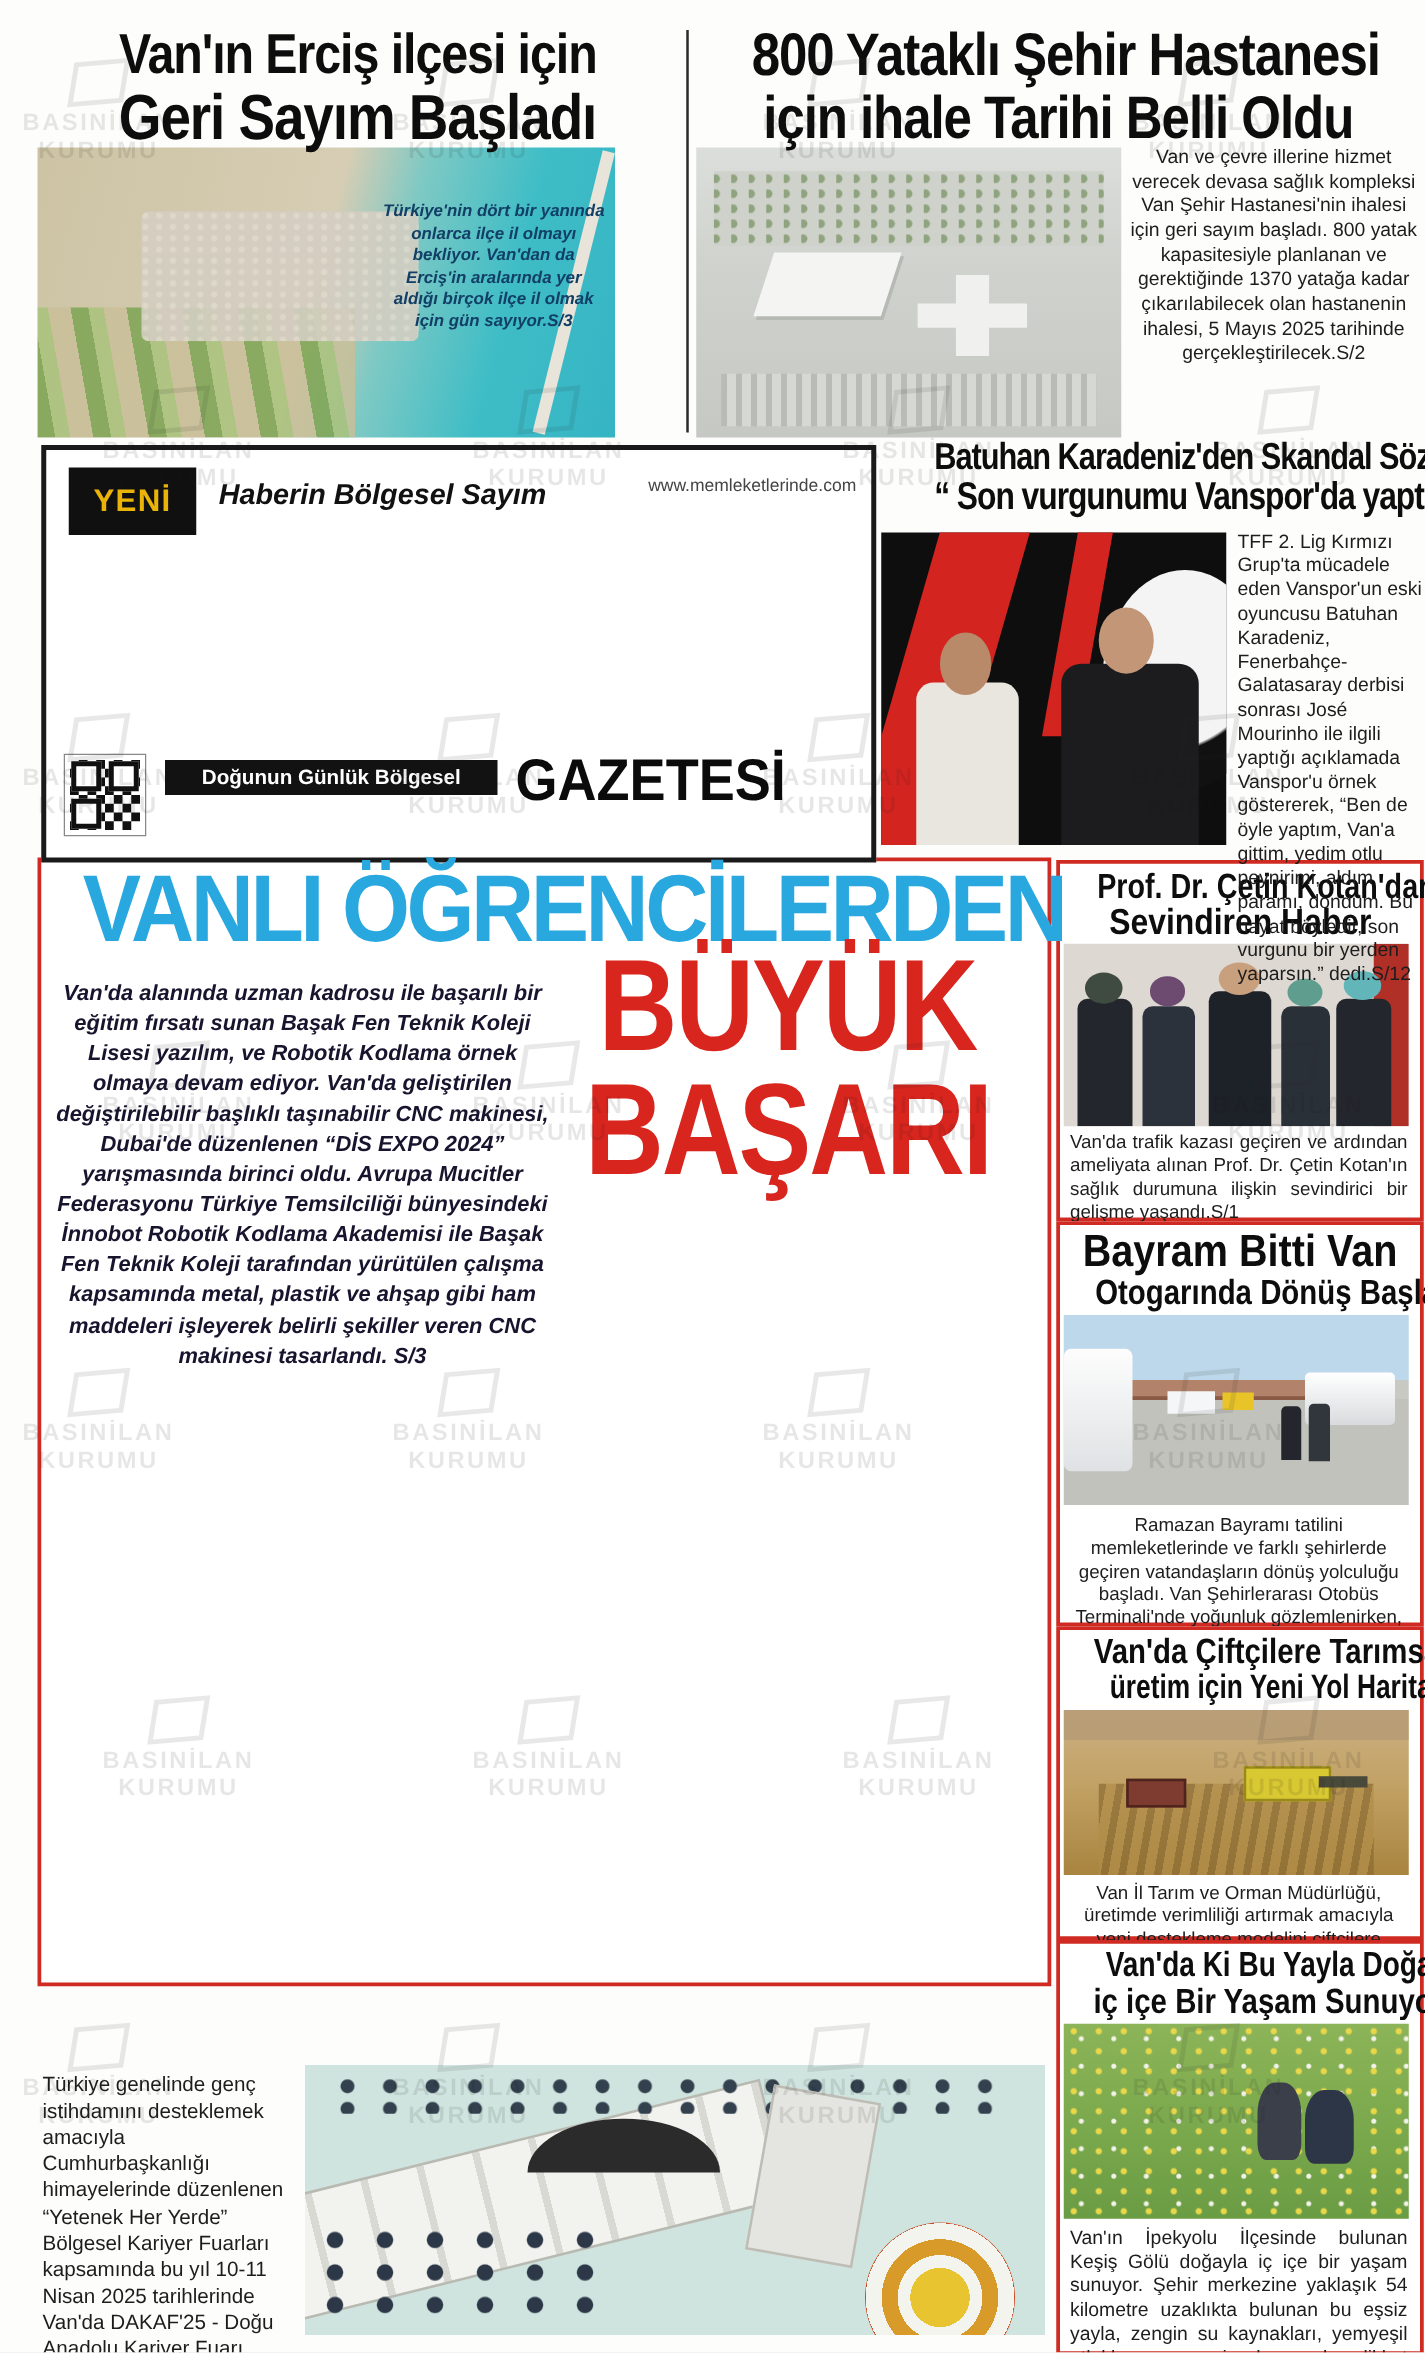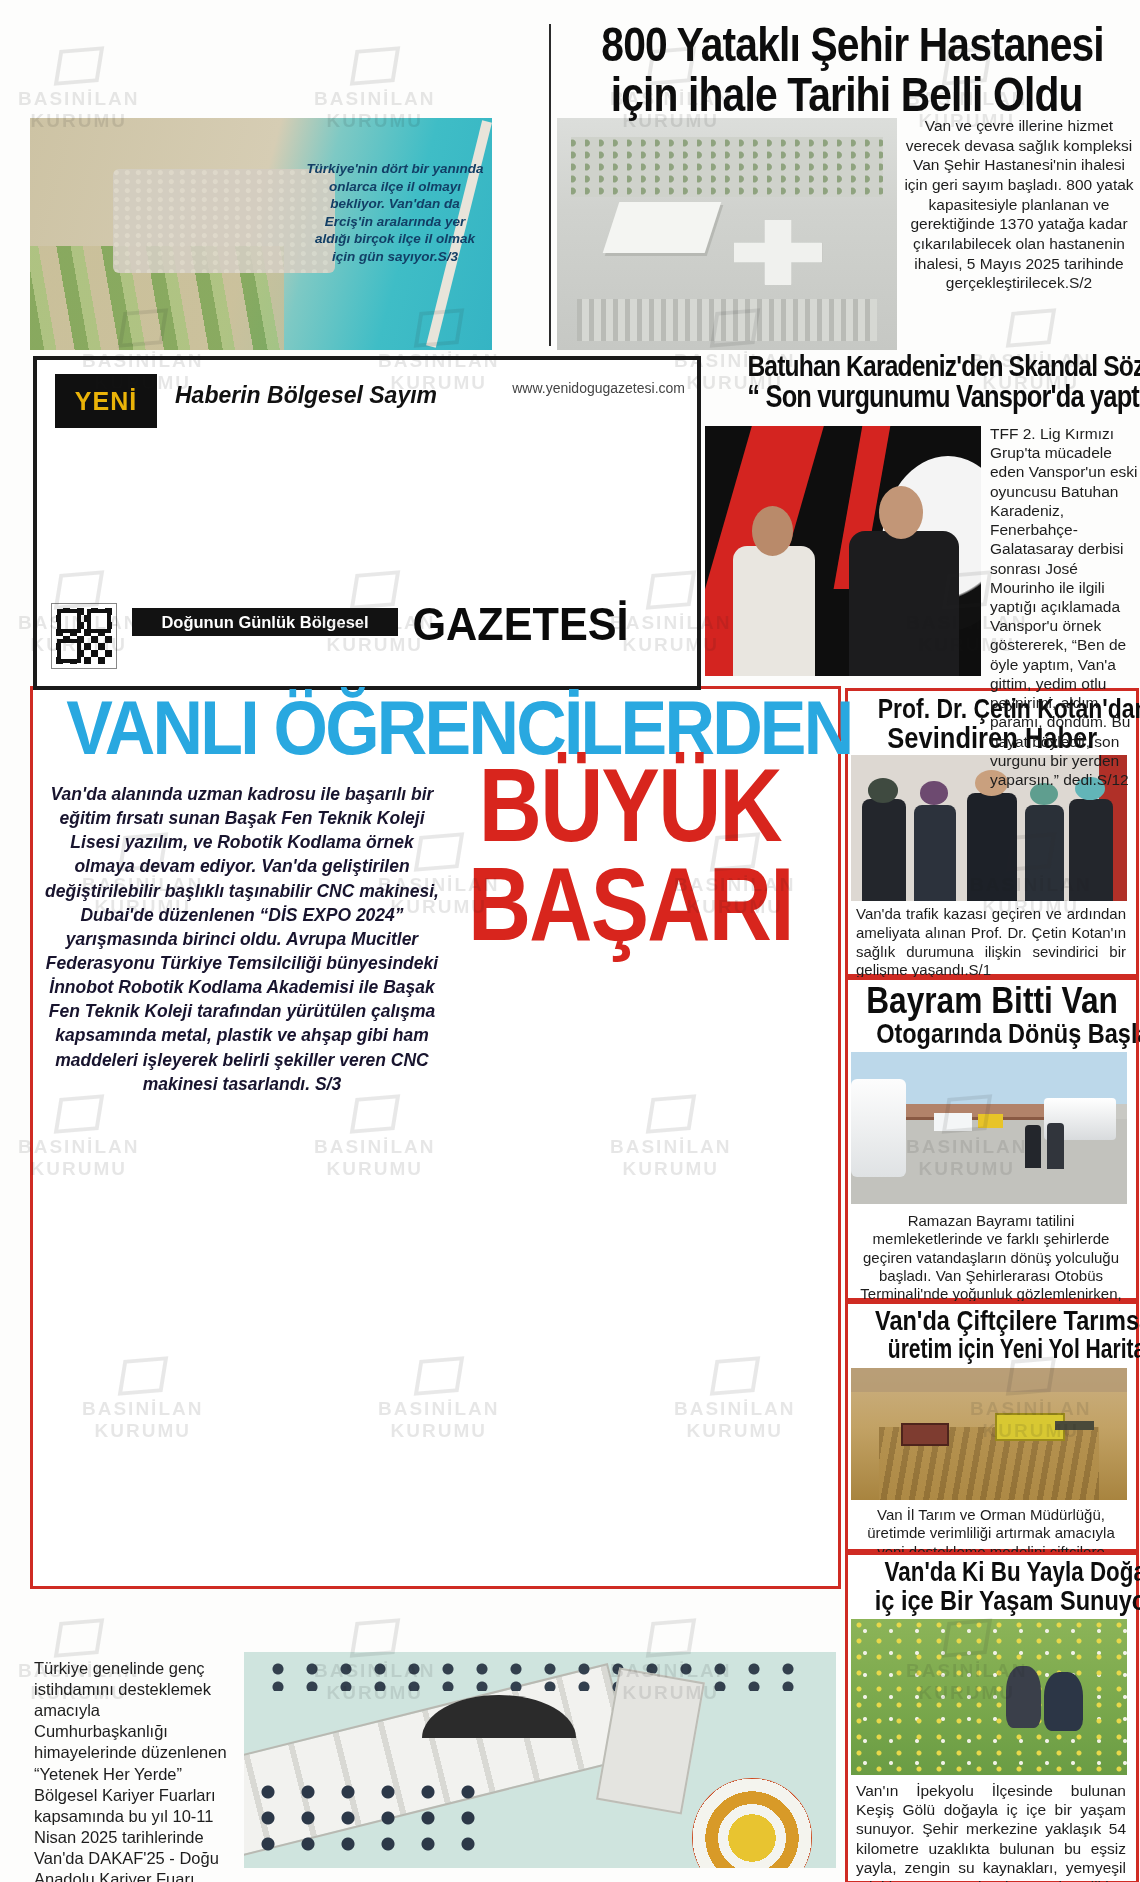--- a/index.html
+++ b/index.html
@@ -19,20 +19,24 @@
       background-size:14px 14px;border:4px solid #fff;outline:1px solid #888;z-index:5;}
   .qr .fk{position:absolute;width:16px;height:16px;border:4px solid #101010;background:#fff;}
   .datebar{position:absolute;background:#e84b2c;color:#47140d;font-weight:bold;text-align:center;z-index:5;}
   .blackbar{position:absolute;background:#121212;color:#fff;font-weight:bold;text-align:center;z-index:5;}
 </style>
 </head>
 <body>
 
 <div id="page">
 
+  <div class="hlwrap" style="left:28px;top:20px;width:516px;">
+    <span class="cond" style="font-size:45px;transform:scaleX(0.86);letter-spacing:-1px;">Van'ın Erciş ilçesi için</span><br>
+    <span class="cond" style="font-size:51px;transform:scaleX(0.86);letter-spacing:-1px;">Geri Sayım Başladı</span>
+  </div>
 
   <div class="photo" style="left:30px;top:118px;width:462px;height:232px;background:linear-gradient(105deg,#cdc3a4 0%,#d6cdb4 48%,#7ec9c4 60%,#3fbdc6 78%,#35b4c4 100%);">
     <div class="ph-el" style="left:0;bottom:0;width:55%;height:45%;background:repeating-linear-gradient(80deg,#7ca452 0 14px,#a9c27b 14px 26px,#c9bf98 26px 44px);opacity:.85;"></div>
     <div class="ph-el" style="left:18%;top:22%;width:48%;height:45%;background:radial-gradient(circle at 30% 40%,#e0dacd 2px,transparent 3px) 0 0/11px 9px,#d4cec2;opacity:.9;border-radius:6px;"></div>
     <div class="ph-el" style="right:6%;top:0;width:10px;height:100%;background:#e8e4da;transform:rotate(14deg);"></div>
     <div class="bodytxt" style="right:8px;top:42px;width:178px;color:#123f66;font-weight:bold;font-style:italic;font-size:13.5px;line-height:1.3;text-align:center;">Türkiye'nin dört bir yanında onlarca ilçe il olmayı bekliyor. Van'dan da Erciş'in aralarında yer aldığı birçok ilçe il olmak için gün sayıyor.S/3</div>
   </div>
 
   <div class="abs" style="left:549px;top:24px;width:2px;height:322px;background:#2b2b2b;"></div>
 
@@ -46,21 +50,21 @@
     <div class="ph-el" style="left:16%;top:36%;width:30%;height:22%;background:#f4f5f2;box-shadow:3px 3px 0 #b7b9b4;transform:skewX(-18deg);"></div>
     <div class="ph-el" style="left:52%;top:44%;width:26%;height:28%;background:#f0f1ee;box-shadow:3px 3px 0 #b7b9b4;clip-path:polygon(35% 0,65% 0,65% 35%,100% 35%,100% 65%,65% 65%,65% 100%,35% 100%,35% 65%,0 65%,0 35%,35% 35%);"></div>
     <div class="ph-el" style="left:6%;bottom:4%;width:88%;height:18%;background:repeating-linear-gradient(90deg,#b9bbb6 0 5px,#d6d8d3 5px 12px);"></div>
   </div>
 
   <div class="bodytxt" style="left:903px;top:116px;width:232px;font-size:15.5px;line-height:1.27;text-align:center;color:#1d1d1d;">Van ve çevre illerine hizmet verecek devasa sağlık kompleksi Van Şehir Hastanesi'nin ihalesi için geri sayım başladı. 800 yatak kapasitesiyle planlanan ve gerektiğinde 1370 yatağa kadar çıkarılabilecek olan hastanenin ihalesi, 5 Mayıs 2025 tarihinde gerçekleştirilecek.S/2</div>
 
   <div class="abs" style="left:33px;top:356px;width:660px;height:326px;border:4px solid #1a1a1a;background:#fff;z-index:3;">
     <div class="abs" style="left:18px;top:14px;width:102px;height:54px;background:#101010;color:#eab308;text-align:center;line-height:54px;font-weight:bold;font-size:25px;letter-spacing:1px;">YENİ</div>
     <div class="abs" style="left:138px;top:22px;font-weight:bold;font-style:italic;font-size:23px;color:#111;">Haberin Bölgesel Sayım</div>
-    <div class="abs" style="right:12px;top:20px;font-size:14px;color:#444;">www.yenidogugazetesi.com</div>
+    <div class="abs" style="right:12px;top:20px;font-size:14px;color:#444;">www.memleketlerinde.com</div>
     <div class="qr" style="left:15px;top:244px;width:56px;height:56px;">
       <div class="fk" style="left:1px;top:1px;"></div>
       <div class="fk" style="right:1px;top:1px;"></div>
       <div class="fk" style="left:1px;bottom:1px;"></div>
     </div>
     <div class="blackbar" style="left:95px;top:248px;width:266px;height:28px;line-height:28px;font-size:16.5px;">Doğunun Günlük Bölgesel Gazetesi</div>
     <div class="abs" style="left:366px;top:240px;width:288px;">
       <span class="cond" style="font-size:47px;transform:scaleX(0.92);color:#0b0b0b;">GAZETESİ</span>
     </div>
   </div>

